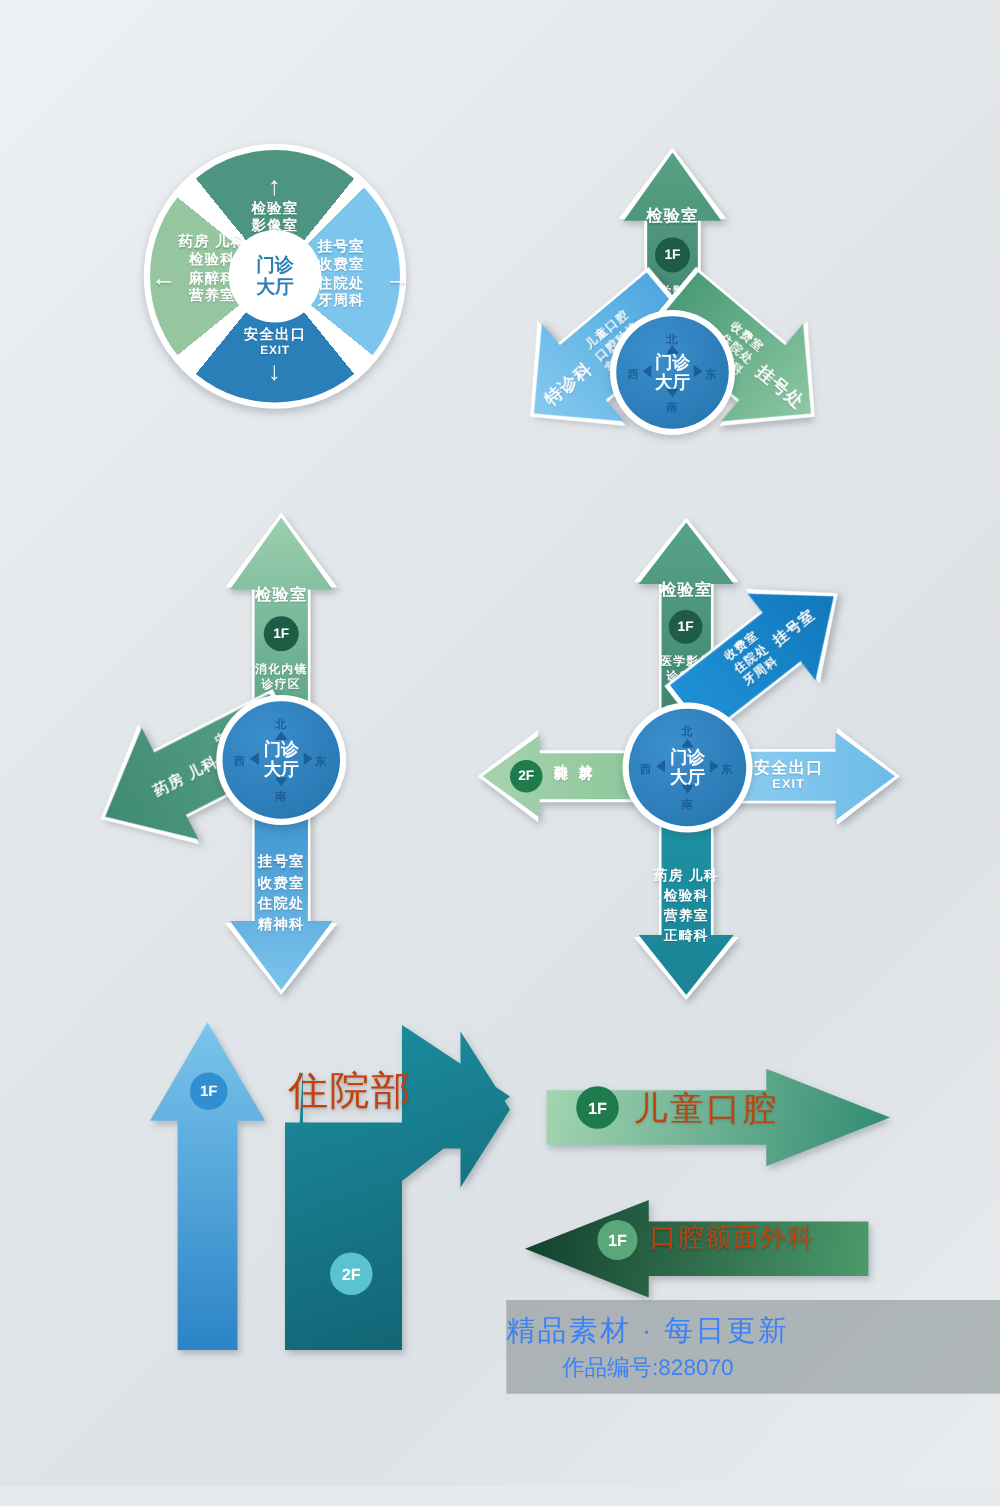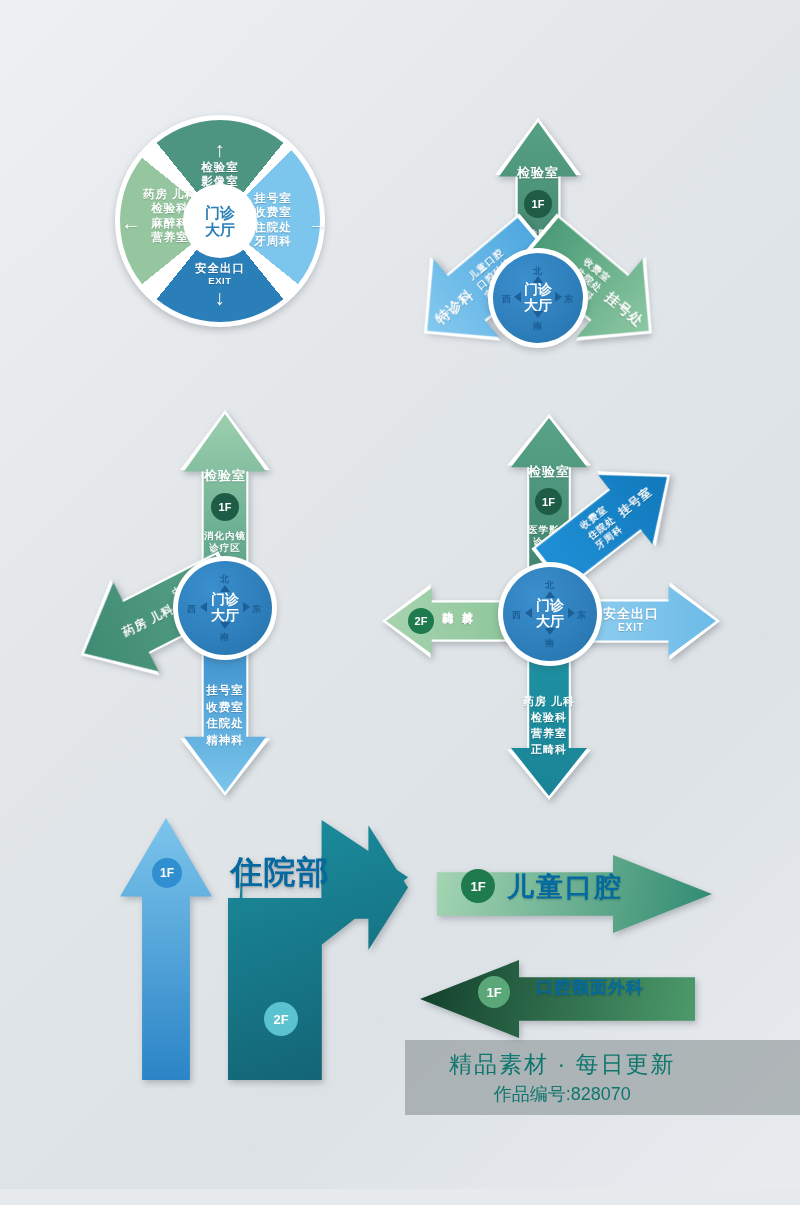--- a/index.html
+++ b/index.html
@@ -63,28 +63,28 @@
                   text-align:center; color:#fff; font-weight:bold; line-height:1.12; }
   .compass .dir { position:absolute; color:#1b5f96; font-weight:bold; font-size:9px; }
   .compass .tri { position:absolute; width:0; height:0; }
 
   
   .fbadge { position:absolute; border-radius:50%; display:flex; align-items:center;
             justify-content:center; color:#fff; font-weight:bold; }
   .vcol { writing-mode:vertical-rl; text-orientation:upright; letter-spacing:1px; }
 
   
-  .bigtxt { color:#0369a1; font-weight:bold; text-shadow:0 1px 2px rgba(0,0,0,.22); }
+  .bigtxt { color:#c2410c; font-weight:normal; text-shadow:0 1px 2px rgba(0,0,0,.22); }
 
   
   .wm { position:absolute; left:405px; top:1040px; width:395px; height:75px;
         background:rgba(130,138,140,.55); display:flex; align-items:center; }
   .wm-logo { color:#fff; font-size:30px; font-weight:bold; letter-spacing:2px;
              padding:0 10px 0 14px; }
-  .wm-right { color:#0f766e;margin-left:44px; }
+  .wm-right { color:#3b82f6; }
   .wm-1 { font-size:23px; letter-spacing:2px; }
   .wm-2 { font-size:18px; text-align:center; margin-top:2px; }
   .bottombar { position:absolute; left:0; bottom:0; width:800px; height:16px;
                background:#e7eaec; }
 </style>
 </head>
 <body>
 
 <div class="stage">
 
@@ -333,21 +333,21 @@
 
   <div class="arw abs" style="left:437px;top:855px;width:275px;height:78px;">
     <div class="right-arrow" style="position:absolute;inset:0;background:linear-gradient(100deg,#a5d5b2,#2f8a70);"></div>
     <div class="fbadge" style="left:24px;top:14px;width:34px;height:34px;background:#1f7a4d;font-size:13px;">1F</div>
     <div class="bigtxt abs" style="left:70px;top:14px;font-size:27px;letter-spacing:2px;">儿童口腔</div>
   </div>
 
   <div class="arw abs" style="left:420px;top:960px;width:275px;height:78px;">
     <div class="left-arrow" style="position:absolute;inset:0;background:linear-gradient(100deg,#123f2c,#4d9b6c);"></div>
     <div class="fbadge" style="left:58px;top:16px;width:32px;height:32px;background:#5aa87a;font-size:13px;">1F</div>
-    <div class="bigtxt abs" style="left:116px;top:16px;font-size:17px;letter-spacing:1px;">口腔额面外科</div>
+    <div class="bigtxt abs" style="left:100px;top:16px;font-size:21px;letter-spacing:1px;">口腔额面外科</div>
   </div>
 
   <div class="wm">
     <div class="wm-right">
       <div class="wm-1">精品素材 · 每日更新</div>
       <div class="wm-2">作品编号:828070</div>
     </div>
   </div>
 
   <div class="bottombar"></div>

